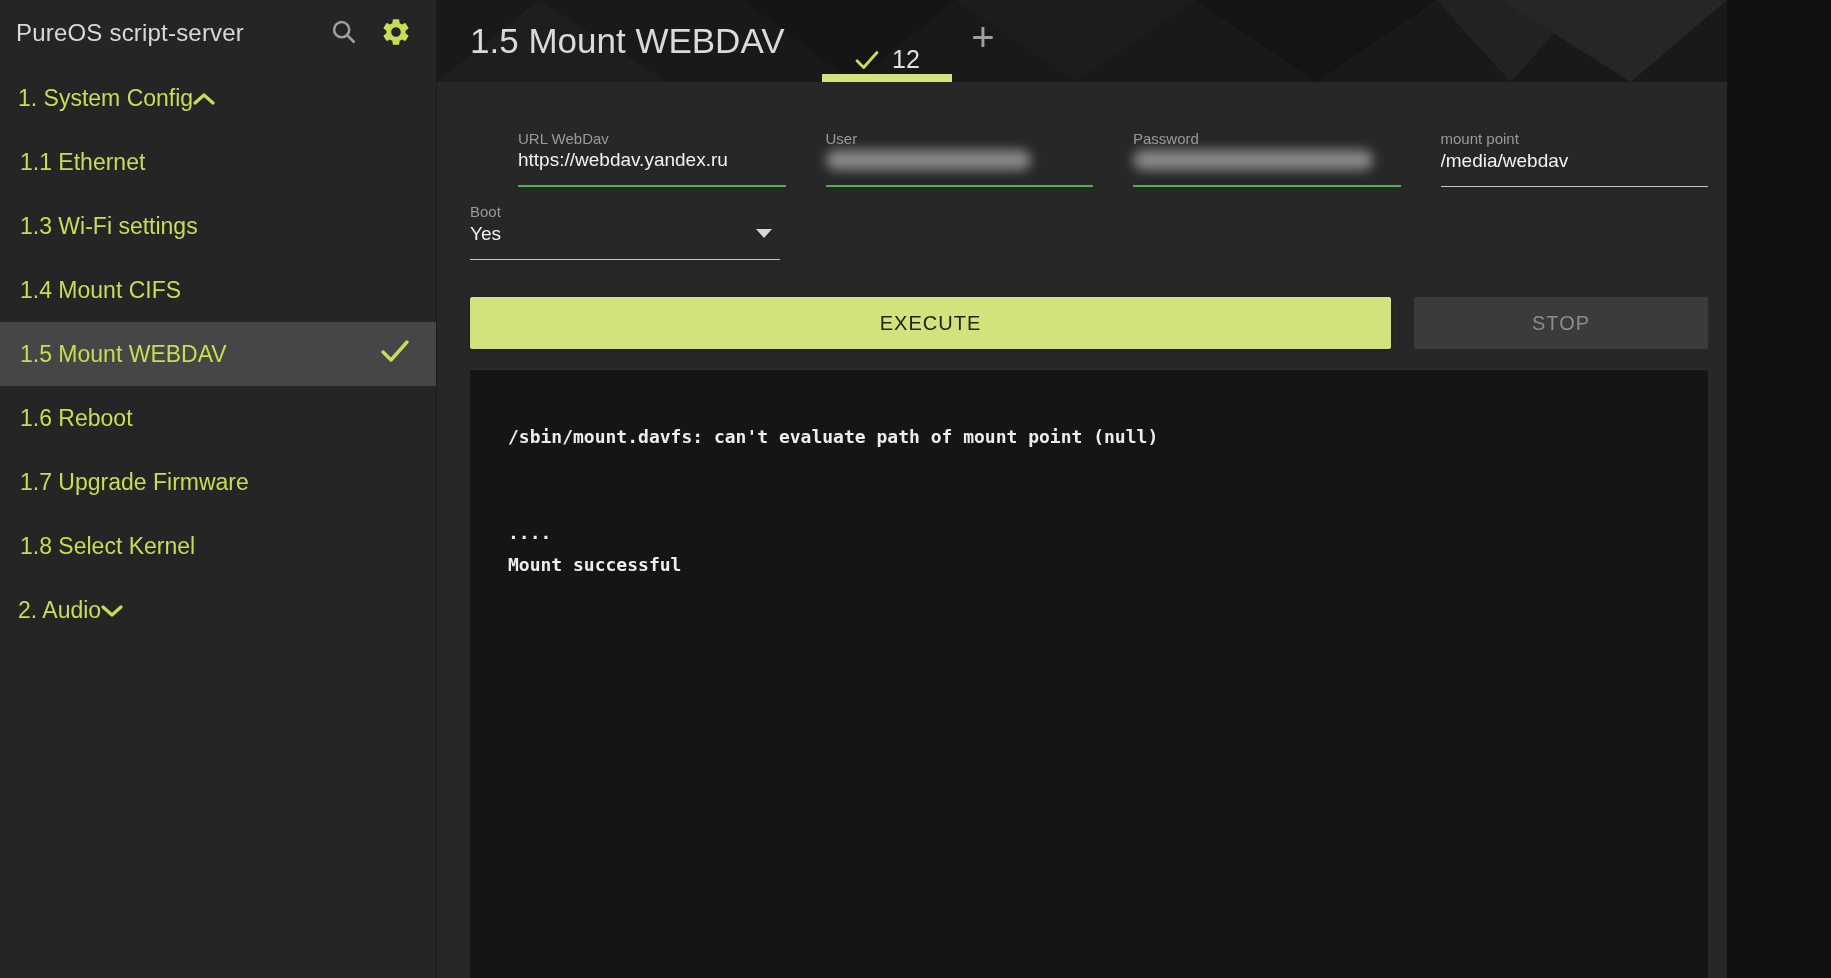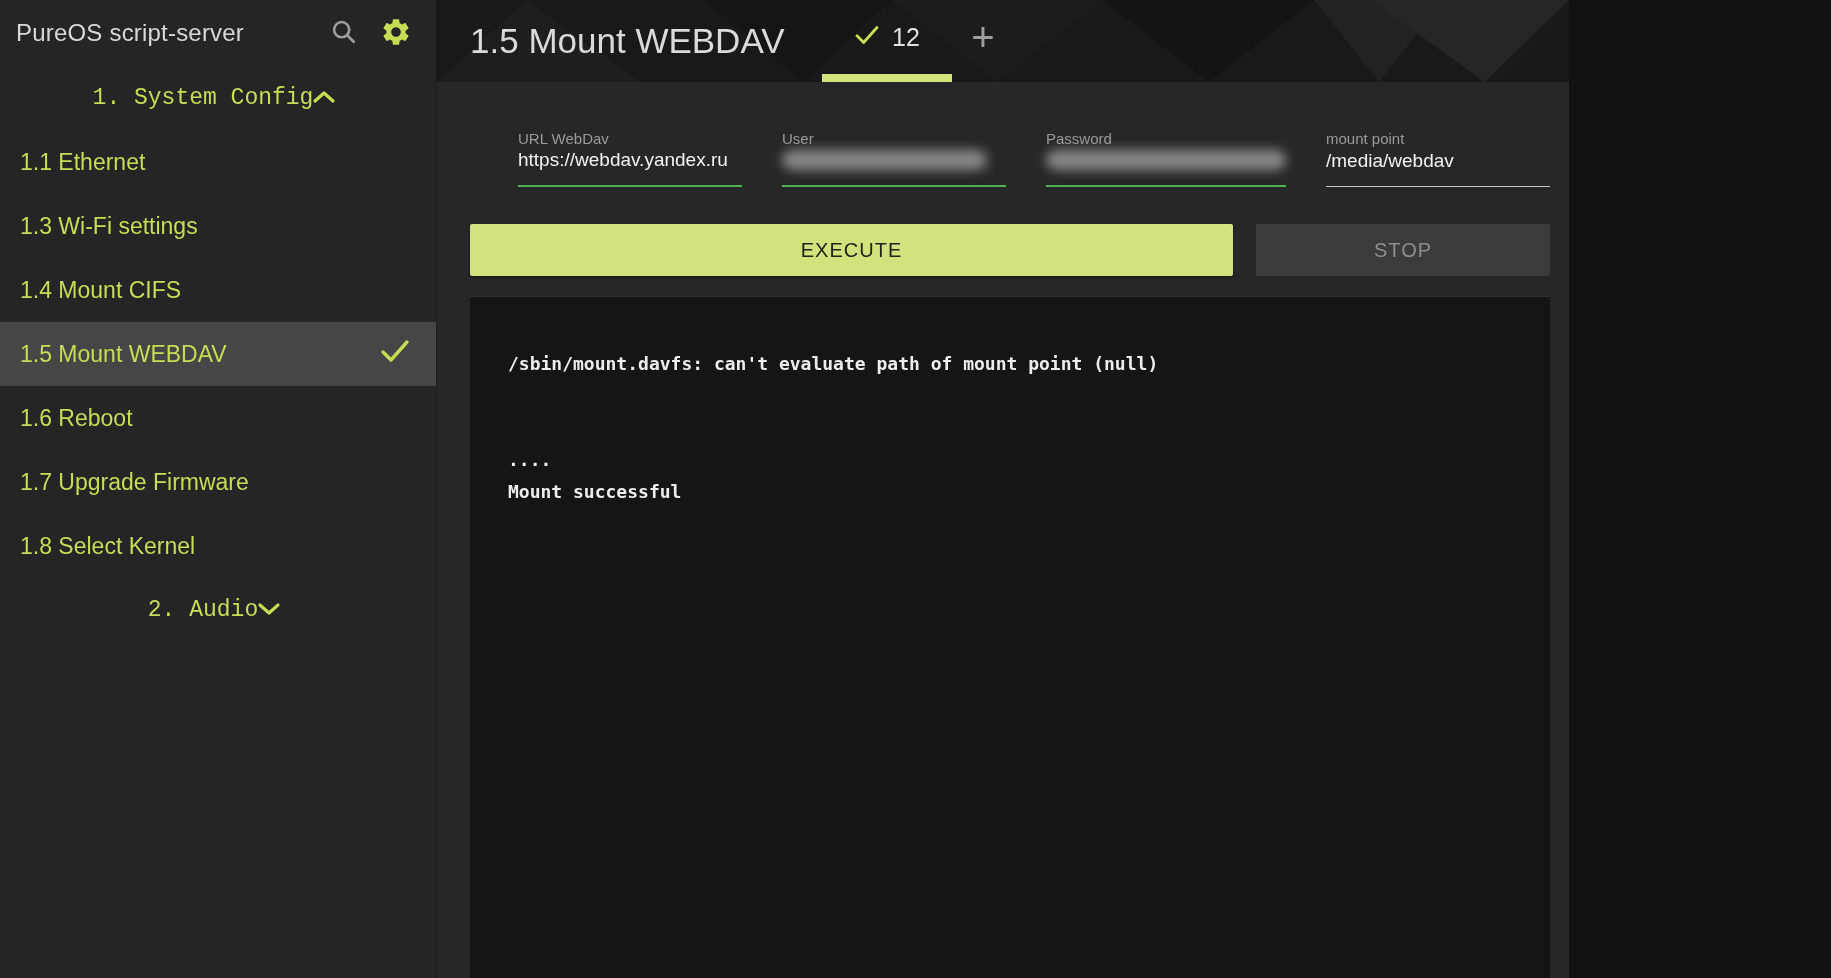--- a/index.html
+++ b/index.html
@@ -1,18 +1,18 @@
 <!DOCTYPE html>
 <html style="--accent: #c8dc55; --execute_bg: #d3e27d; --tab_indicator: #d3e27d; --input_underline_green: #4caf50; --underline_gray: #c4c4c4; --header_bg: #191919; --sidebar_bg: #252525; --main_bg: #272727; --console_bg: #151515; --selected_bg: #464646; --stop_bg: #3b3b3b; --stop_text: #8d8d8d;"><head>
 <meta charset="utf-8">
 <style>
   html,body{margin:0;padding:0;background:#111;}
   *{box-sizing:border-box;}
   .screen{
-    position:relative;width:1569px;height:978px;overflow:hidden;
+    position:relative;width:1727px;height:978px;overflow:hidden;
     font-family:"Liberation Sans", sans-serif;
     background:var(--main_bg);
   }
   
   .sidebar{
     position:absolute;left:0;top:0;bottom:0;width:437px;
     background:var(--sidebar_bg);
     border-right:1px solid #1c1c1c;
   }
   .sidebar-header{
@@ -22,41 +22,41 @@
   .app-title{
     flex:1;font-size:24px;font-weight:300;color:#d8d8d8;
     letter-spacing:0.2px;white-space:nowrap;
   }
   .icon-btn{display:flex;align-items:center;justify-content:center;cursor:pointer;background:none;border:none;padding:0;}
   .nav{display:flex;flex-direction:column;}
   .nav-row{
     height:64px;display:flex;align-items:center;
     color:var(--accent);font-size:23px;font-weight:400;cursor:pointer;
   }
-  .nav-group{padding:0 26px 0 18px;justify-content:center;font-family:Liberation Mono, monospace;}
+  .nav-group{padding:0 26px 0 18px;justify-content:flex-start;}
   .nav-item{padding:0 26px 0 20px;justify-content:space-between;}
   .nav-item.selected{background:var(--selected_bg);}
   .chev{flex:0 0 auto;}
   
   .main{
     position:absolute;left:437px;right:0;top:0;bottom:0;
     background:var(--main_bg);display:flex;flex-direction:column;
   }
   .main-header{
     height:82px;flex:0 0 auto;position:relative;
     background:var(--header_bg);overflow:hidden;
   }
   .header-pattern{position:absolute;inset:0;width:100%;height:100%;}
   .script-title{
     position:absolute;left:33px;top:50%;transform:translateY(-50%);
     margin:0;font-size:35px;font-weight:300;color:#dadada;z-index:2;white-space:nowrap;
   }
   .tab-active{
     position:absolute;left:385px;top:0;height:100%;width:130px;z-index:2;
-    display:flex;align-items:center;justify-content:center;gap:12px;
+    display:flex;align-items:flex-end;justify-content:center;gap:12px;
     border-bottom:8px solid var(--tab_indicator);cursor:pointer;
   }
   .tab-count{font-size:25px;color:#e0e0e0;font-weight:300;}
   .add-tab{
     position:absolute;left:518px;top:0;height:calc(100% - 8px);width:56px;z-index:2;
     display:flex;align-items:center;justify-content:center;
     font-size:40px;font-weight:300;color:#9e9e9e;cursor:pointer;
   }
   
   .content{flex:1;display:flex;flex-direction:column;padding:0 19px 0 33px;min-height:0;}
@@ -222,20 +222,27 @@
           </div>
         </div>
         <div class="field">
           <div class="field-label">mount point</div>
           <div class="value-wrap underline-gray">
             <input class="field-value" type="text" value="/media/webdav" style="">
           </div>
         </div>
       </div>
 
+      <div class="field boot-field">
+        <div class="field-label">Boot</div>
+        <div class="value-wrap underline-gray boot-row">
+          <span class="field-value">Yes</span>
+          <span class="caret-down"></span>
+        </div>
+      </div>
 
       <div class="actions">
         <button class="btn btn-execute">EXECUTE</button>
         <button class="btn btn-stop">STOP</button>
       </div>
 
       <div class="console">
         <pre>/sbin/mount.davfs: can't evaluate path of mount point (null)
 
 

